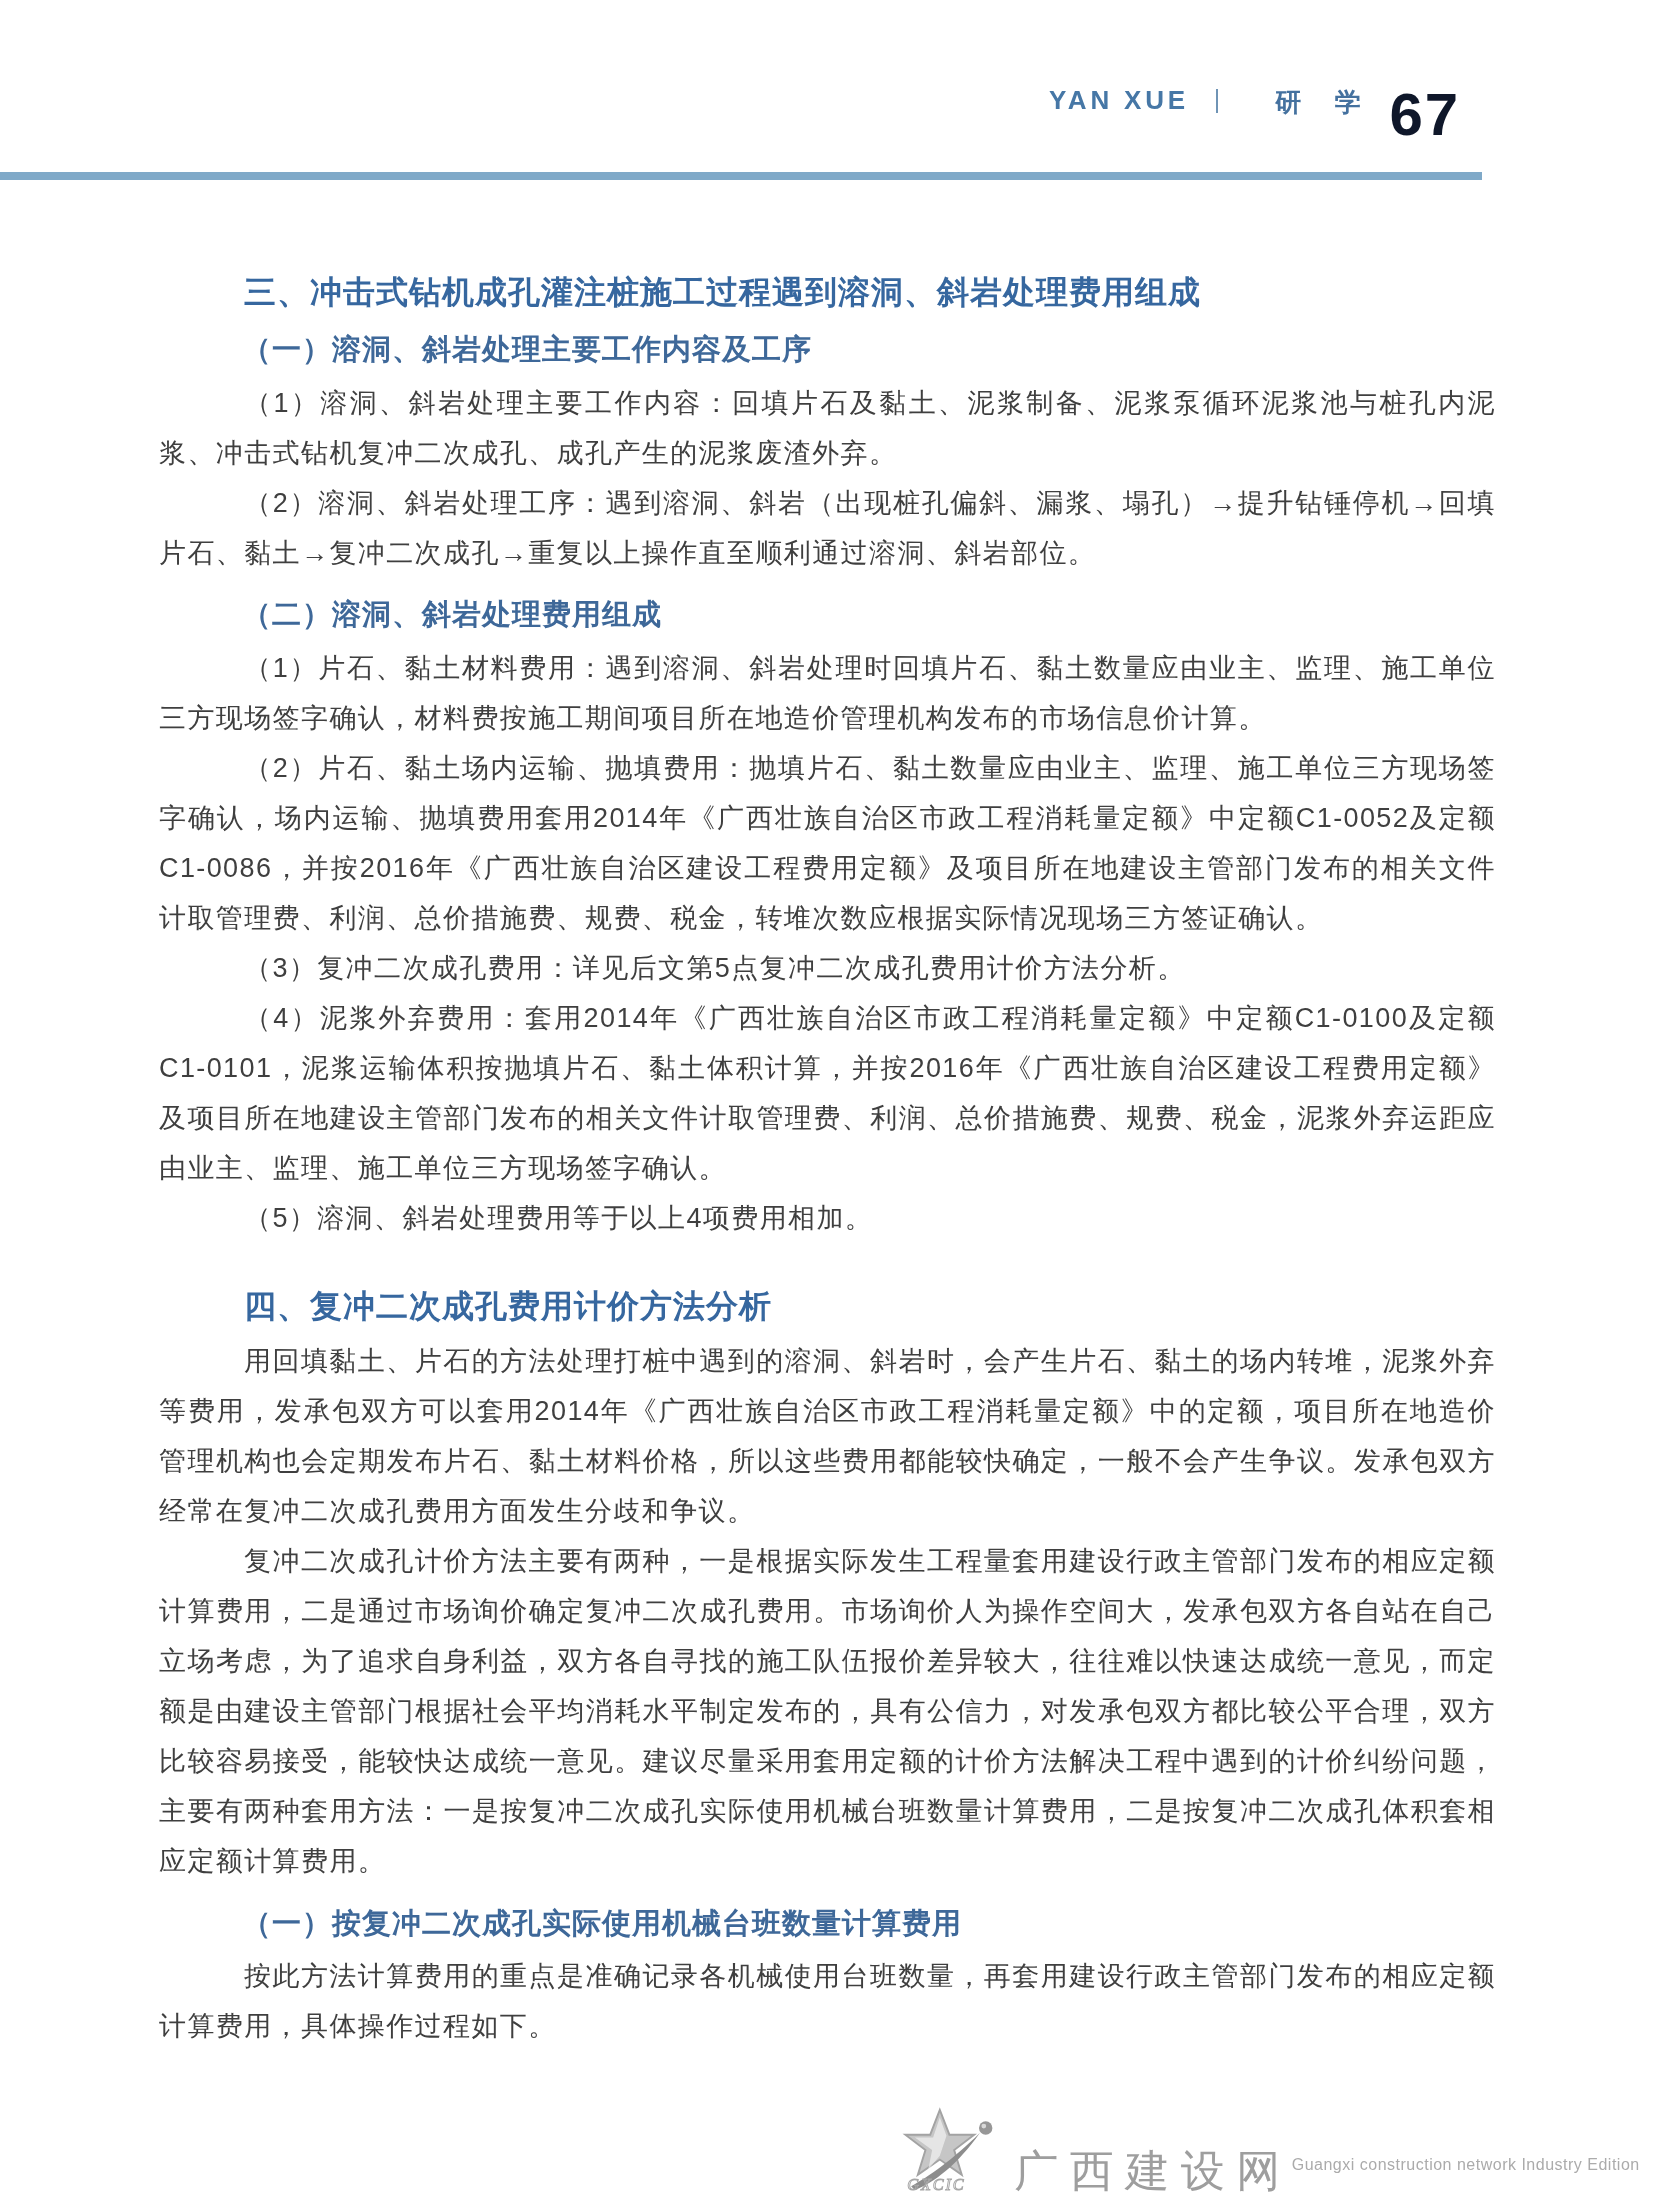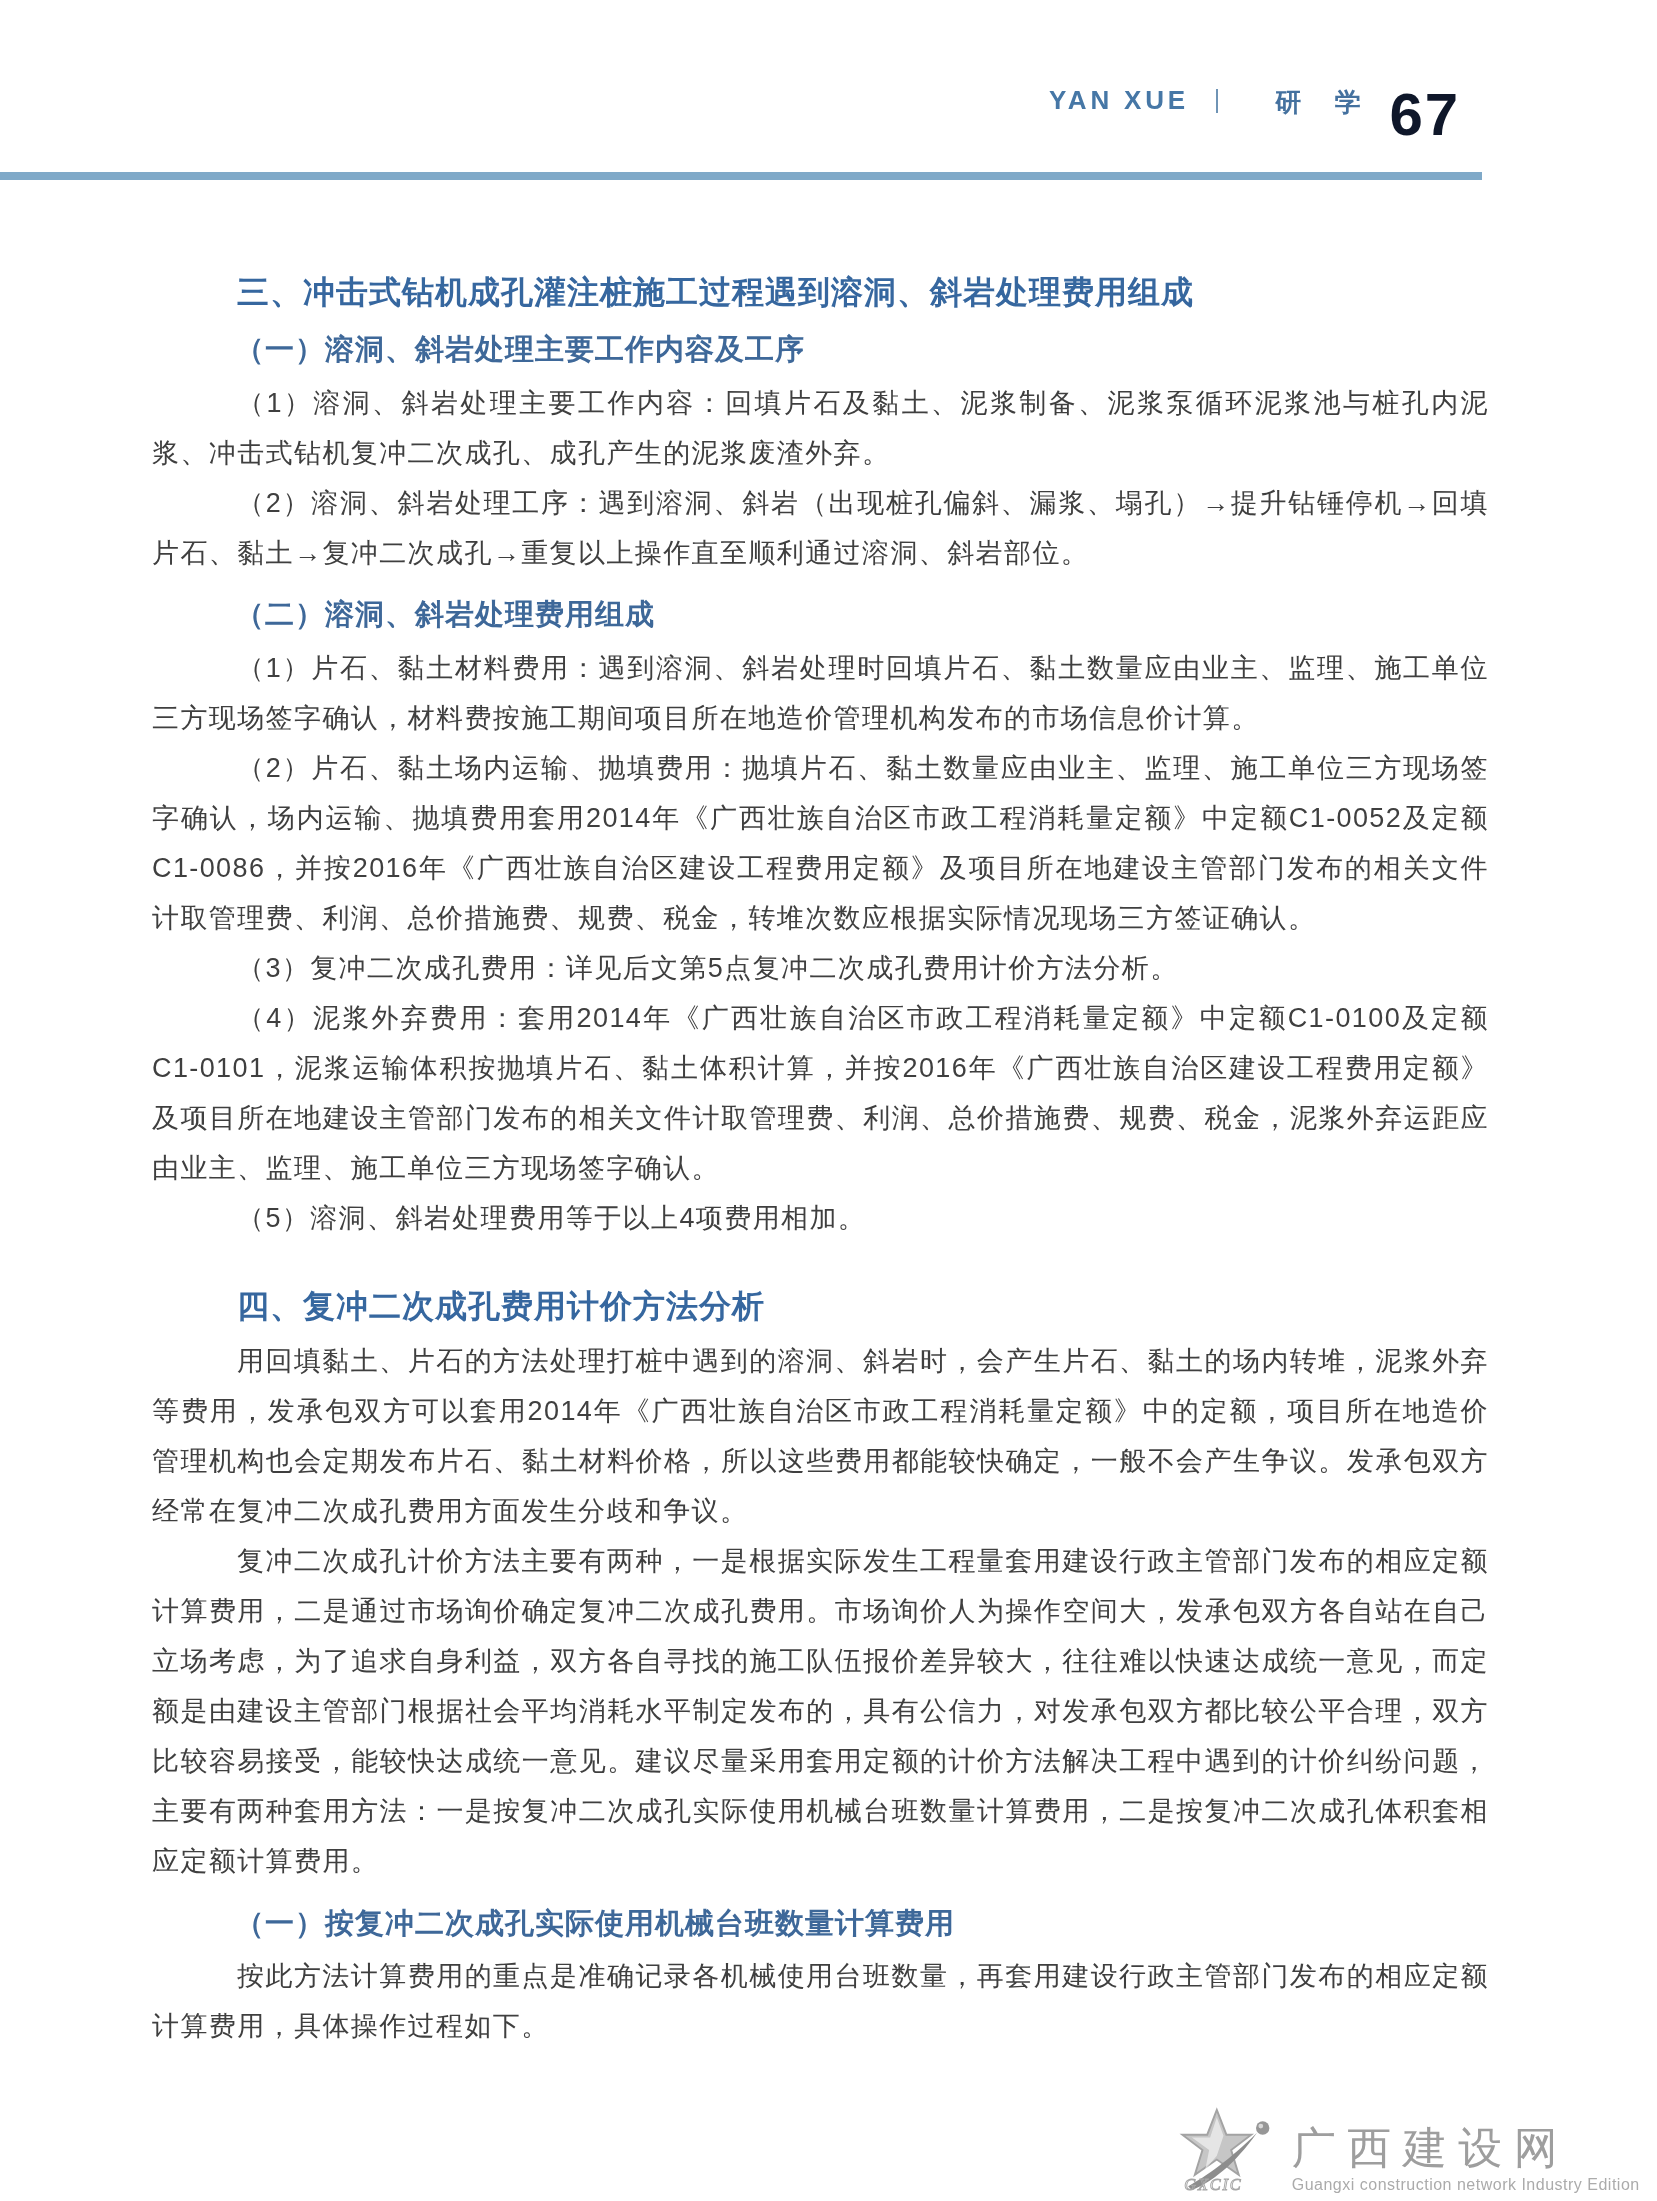--- a/index.html
+++ b/index.html
@@ -54,21 +54,21 @@
     left: 0;
     width: 1482px;
     height: 7.7px;
     background: #7fa9c8;
   }
 
   
   .content {
     position: absolute;
     top: 271px;
-    left: 152px;
+    left: 159px;
     width: 1337px;
     color: #3f3f3f;
   }
   h2.sec {
     margin: 0 0 0 85px;
     color: #36679f;
     font-size: 32px;
     line-height: 42px;
     font-weight: bold;
     letter-spacing: 1px;
@@ -97,21 +97,21 @@
 
   
   .footer-logo {
     position: absolute;
     right: 17.3px;
     bottom: 7.7px;
     display: flex;
     align-items: flex-end;
   }
   .logo-mark { width: 113px; height: 88px; margin-right: 11.5px; }
-  .logo-textblock { display: flex; flex-direction: column; align-items: flex-start; }
+  .logo-textblock { display: flex; flex-direction: row; align-items: flex-start; }
   .logo-cn {
     color: #9e9e9e;
     font-size: 44px;
     line-height: 44px;
     letter-spacing: 11.5px;
     font-family: "Liberation Serif", serif;
     white-space: nowrap;
   }
   .logo-en {
     color: #ababab;

